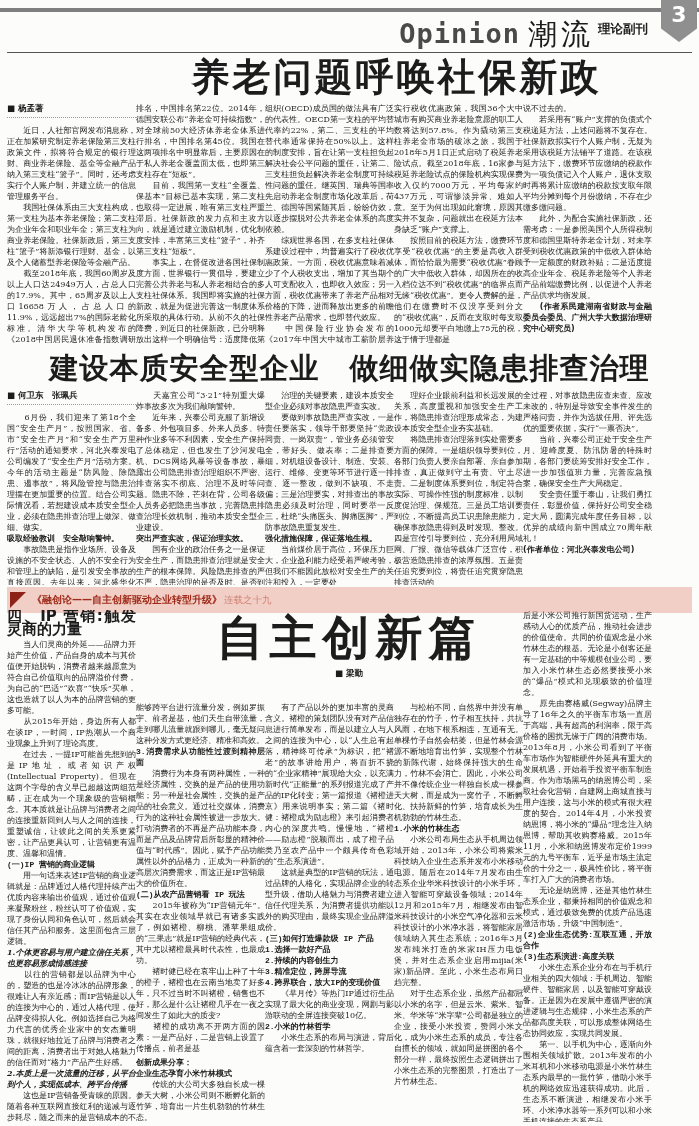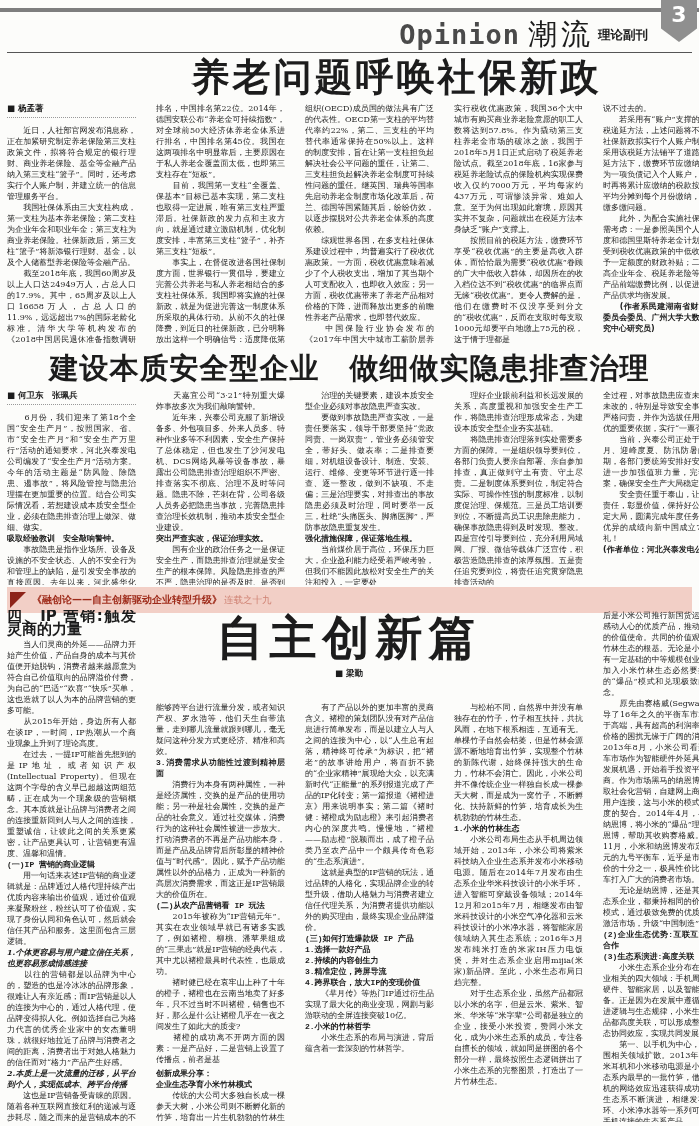--- a/index.html
+++ b/index.html
@@ -10,39 +10,39 @@
   
   .topbar{position:absolute;top:8px;left:0;width:100%;height:4px;background:#7e7e7e;}
   .header{position:absolute;top:14px;left:7px;right:7px;height:36px;}
   .hdr-left{position:absolute;left:0;bottom:2px;display:flex;align-items:flex-end;}
   .paper-name{font-size:25px;font-weight:bold;letter-spacing:1px;line-height:24px;
               font-family:"DejaVu Serif",serif;transform:scaleY(1.05);}
   .paper-en{font-size:6.5px;font-weight:bold;letter-spacing:1.6px;color:#222;
             font-family:"Liberation Sans","DejaVu Sans",sans-serif;}
   .dateline{font-size:8px;margin-left:10px;padding-bottom:2px;color:#111;
             font-family:"DejaVu Sans",sans-serif;}
-  .hdr-right{position:absolute;right:44px;bottom:2px;display:flex;align-items:center;}
+  .hdr-right{position:absolute;right:44px;bottom:2px;display:flex;align-items:flex-start;}
   .opinion{font-family:"DejaVu Sans Mono","Liberation Mono",monospace;font-weight:bold;
            font-size:27px;color:#4a4a4a;letter-spacing:1px;line-height:26px;}
   .chaoliu{font-size:29px;font-weight:normal;letter-spacing:4px;margin-left:8px;line-height:27px;
            font-family:"DejaVu Serif",serif;}
   .lilun{font-size:12.5px;font-weight:bold;margin-left:4px;line-height:15px;}
   .pagebadge{position:absolute;top:0px;right:2px;width:36px;height:42px;background:#8f8f8f;
              clip-path:polygon(0 0,100% 0,100% 68%,50% 100%,0 68%);
              display:flex;align-items:flex-start;justify-content:center;}
   .pagebadge span{color:#fff;font-size:22px;font-weight:bold;line-height:30px;
                   font-family:"DejaVu Sans",sans-serif;}
   .hdr-rule{position:absolute;top:52px;left:7px;right:7px;border-top:1px solid #555;}
 
   
   .headline1{position:absolute;top:57px;left:0;width:100%;text-align:center;
              font-size:38px;font-weight:bold;letter-spacing:3px;line-height:40px;padding-left:47px;}
   .headline2{position:absolute;top:352px;left:0;width:100%;text-align:center;
              font-size:29px;font-weight:bold;letter-spacing:1px;line-height:32px;}
-  .cols{position:absolute;left:7px;right:7px;display:flex;gap:20px;}
+  .cols{position:absolute;left:7px;right:7px;display:flex;gap:0;}
   .cols1{top:103px;height:243px;}
   .cols2{top:390px;height:195px;}
   .cols3{top:610px;height:512px;}
   .col{width:129px;flex:0 0 129px;overflow:hidden;text-align:justify;
        font-size:8px;line-height:11px;}
   .p{white-space:pre-line;}
   .sub{font-weight:bold;font-family:Liberation Mono, monospace;
        font-size:8px;line-height:11px;white-space:pre-line;}
   .subi{font-weight:bold;font-style:italic;font-size:8px;line-height:11px;white-space:pre-line;}
   .attr{font-weight:bold;font-family:"DejaVu Sans",sans-serif;white-space:pre-line;}
@@ -167,21 +167,21 @@
 　　从2015年开始，身边所有人都在谈IP，一时间，IP热潮从一个商业现象上升到了理论高度。
 　　在过去，一提IP可能首先想到的是IP地址，或者知识产权(Intellectual Property)。但现在这两个字母的含义早已超越这两组范畴，正在成为一个现象级的营销概念。其本质就是让品牌与消费者之间的连接重新回到人与人之间的连接，重塑诚信，让彼此之间的关系更紧密，让产品更具认可，让营销更有温度、温馨和温情。</div>
       <div class="sub">(一)IP 营销的商业逻辑</div>
       <div class="p">　　用一句话来表述IP营销的商业逻辑就是：品牌通过人格代理持续产出优质内容来输出价值观，通过价值观来凝聚粉丝，粉丝认可了价值观，实现了身份认同和角色认可，然后就会信任其产品和服务。这里面包含三层逻辑。</div>
       <div class="subi">1.个体更容易与用户建立信任关系，也更容易形成情感连接</div>
       <div class="p">　　以往的营销都是以品牌为中心的，塑造的也是冷冰冰的品牌形象，很难让人有亲近感；而IP营销是以人的连接为中心的，通过人格代理，使品牌变得拟人化。例如选择自己为格力代言的优秀企业家中的女杰董明珠，就很好地拉近了品牌与消费者之间的距离，消费者出于对她人格魅力的信任而对“格力”产品产生好感。</div>
       <div class="subi">2.本质上是一次流量的迁移，从平台到个人，实现低成本、跨平台传播</div>
       <div class="p">　　这也是IP营销备受青睐的原因。随着各种互联网直接红利的递减与逐步耗尽，随之而来的是营销成本的不断增高，流量已被较大的平台垄断，电商正在退回实体商业的疲态当中。</div>
     </div>
     <div class="col pt">
-      <div class="p">能够跨平台进行流量分发，或者知识产权、罗永浩等，他们天生自带流量，走到哪儿流量就跟到哪儿，毫无疑问这种分发方式更经济、精准和高效。</div>
+      <div class="p">能够跨平台进行流量分发，例如罗振宇、前者是基，他们天生自带流量，走到哪儿流量就跟到哪儿，毫无疑问这种分发方式更经济、精准和高效。</div>
       <div class="sub">3.消费需求从功能性过渡到精神层面</div>
       <div class="p">　　消费行为本身有两种属性，一种是经济属性，交换的是产品的使用功能；另一种是社会属性，交换的是产品的社会意义。通过社交媒体，消费行为的这种社会属性被进一步放大。打动消费者的不再是产品功能本身，而是产品及品牌背后所彰显的精神价值与“时代感”。因此，赋予产品功能属性以外的品格力，正成为一种新的高层次消费需求，而这正是IP营销最大的价值所在。</div>
       <div class="sub">(二)从农产品营销看 IP 玩法</div>
       <div class="p">　　2015年被称为“IP营销元年”。其实在农业领域早就已有诸多实践了，例如褚橙、柳桃、潘苹果组成的“三果志”就是IP营销的经典代表，其中尤以褚橙最具时代表性，也最成功。
 　　褚时健已经在哀牢山上种了十年的橙子，褚橙也在云南当地卖了好多年，只不过当时不叫褚橙，销售也不好，那么是什么让褚橙几乎在一夜之间发生了如此大的质变?
 　　褚橙的成功离不开两方面的因素：一是产品好，二是营销上设置了传播点，前者是基</div>
       <div class="gap"></div>
       <div class="sub">创新成果分享：
 企业生态孕育小米竹林模式</div>
       <div class="p">　　传统的大公司大多独自长成一棵参天大树，小米公司则不断孵化新的竹笋，培育出一片生机勃勃的竹林生态。</div>

